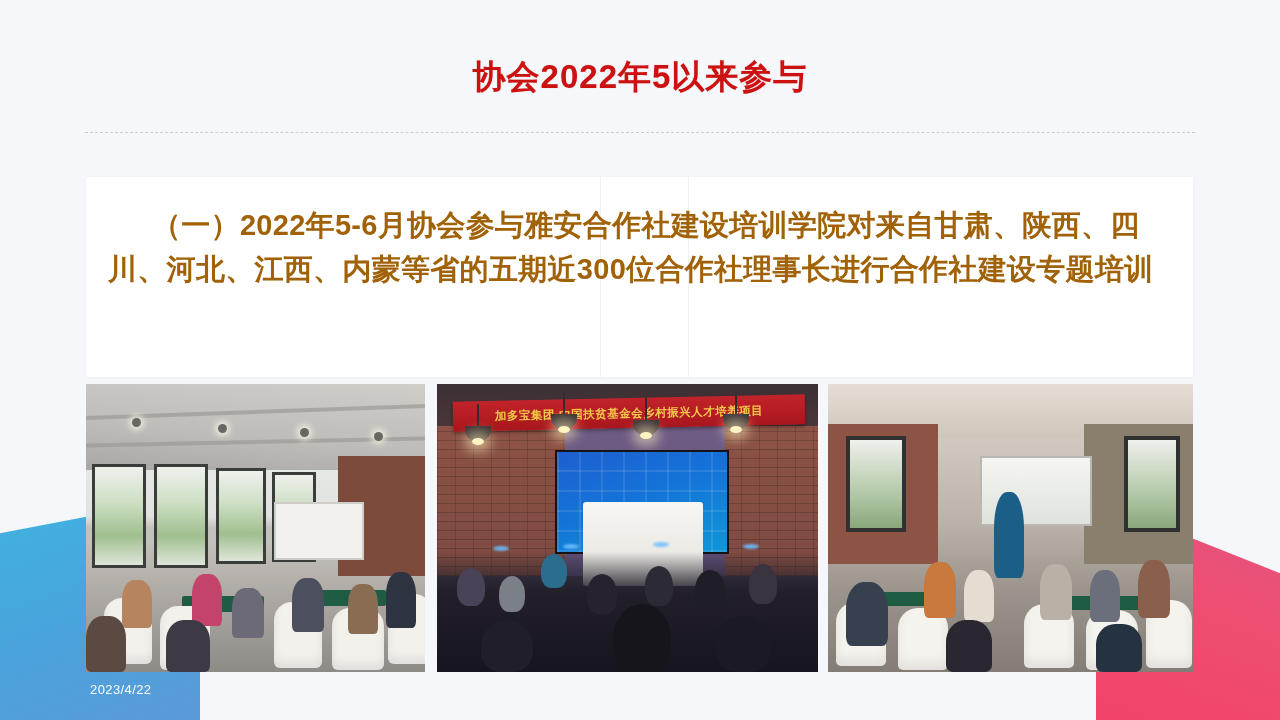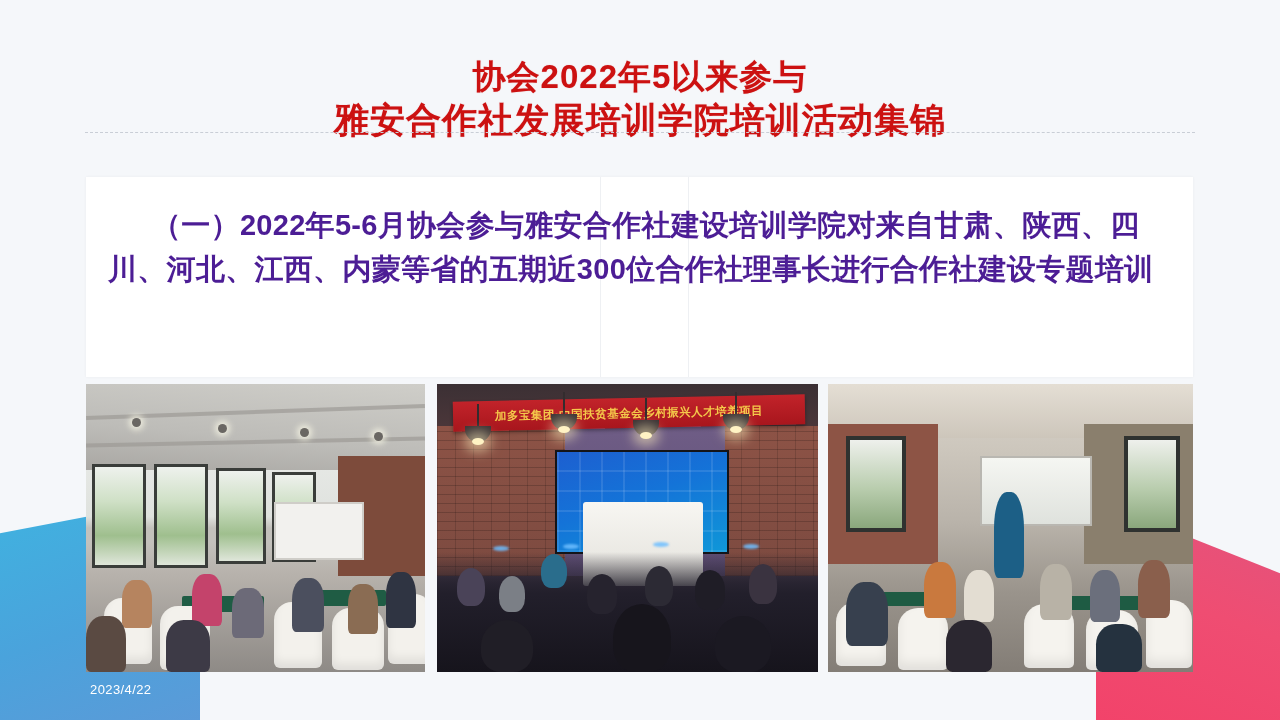--- a/index.html
+++ b/index.html
@@ -87,21 +87,21 @@
     border-left: 1px solid #eef0f3;
   }
   #panel-divider-1 { left: 514px; }
   #panel-divider-2 { left: 602px; }
 
   #body-text {
     position: absolute;
     left: 22px;
     top: 26px;
     width: 1070px;
-    color: #4c1d95;
+    color: #a16207;
     font-size: 29px;
     font-weight: bold;
     line-height: 1.52;
     letter-spacing: 0.3px;
     text-indent: 44px;
     text-align: left;
   }
 
   
   #photo-strip {
@@ -287,21 +287,20 @@
 </head>
 <body>
 
 <div id="slide">
 
   <div id="deco-bottom-left" class="deco"></div>
   <div id="deco-bottom-right" class="deco"></div>
 
   <div id="title-block">
     <div id="title-line-1" class="title-line">协会2022年5以来参与</div>
-    <div id="title-line-2" class="title-line">雅安合作社发展培训学院培训活动集锦</div>
   </div>
   <div id="title-rule"></div>
 
   <div id="body-panel">
     <div class="panel-divider" id="panel-divider-1"></div>
     <div class="panel-divider" id="panel-divider-2"></div>
     <div id="body-text">（一）2022年5-6月协会参与雅安合作社建设培训学院对来自甘肃、陕西、四川、河北、江西、内蒙等省的五期近300位合作社理事长进行合作社建设专题培训</div>
   </div>
 
   <div id="photo-strip">

